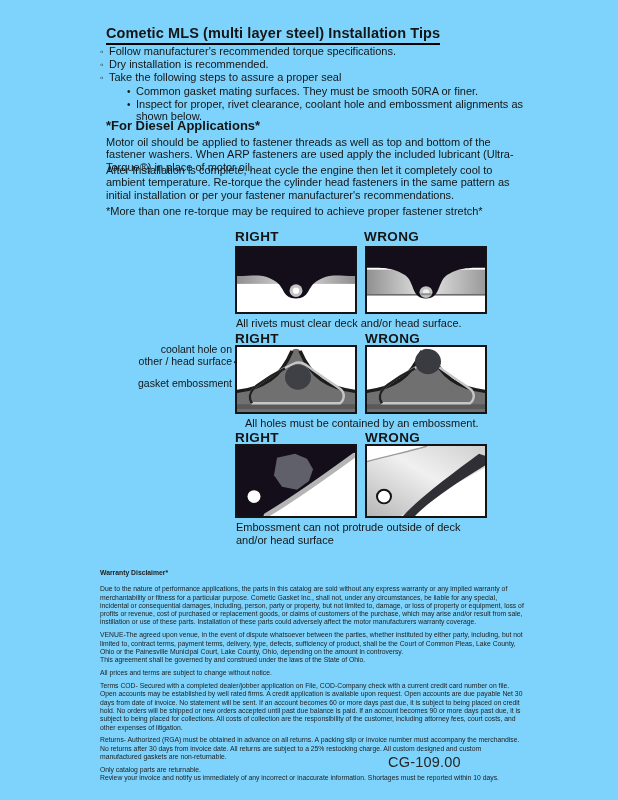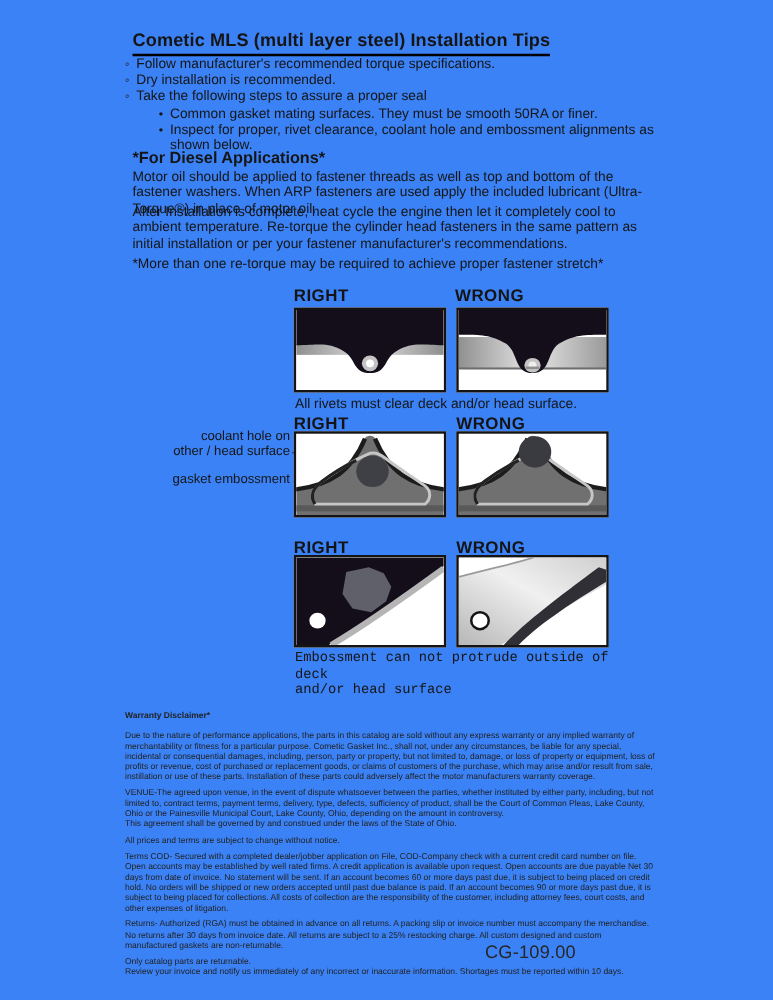--- a/index.html
+++ b/index.html
@@ -1,18 +1,18 @@
 <!DOCTYPE html>
 <html><head>
 <meta charset="utf-8">
 <style>
   html,body{margin:0;padding:0;background:#e8e8e8;}
   #page{
     position:relative;width:618px;height:800px;margin:0 auto;
-    background:#3b82f6;overflow:hidden;
+    background:#7dd3fc;overflow:hidden;
     font-family:"Liberation Sans",sans-serif;color:#151515;
     -webkit-font-smoothing:antialiased;
   }
   .abs{position:absolute;}
   .title{
     left:106px;top:25px;font-size:14.5px;font-weight:bold;
     border-bottom:2px solid #000;padding-bottom:2px;letter-spacing:0.1px;
   }
   .tips{left:100px;top:45px;width:440px;font-size:11px;line-height:12.2px;}
   .tip-row{display:flex;align-items:baseline;}
@@ -145,20 +145,21 @@
       <path d="M0,67 V45 C27,43 44,31 55,4 C56,1 62,1 63,4 C74,31 91,43 118,45 V67 Z" fill="#707070"></path>
       <path d="M-2,46 C27,43 44,31 55,4" stroke="#1c1c1c" stroke-width="3.5" fill="none"></path>
       <path d="M63,4 C74,31 91,43 120,46" stroke="#1c1c1c" stroke-width="3.5" fill="none"></path>
       <rect x="0" y="59" width="118" height="5" fill="#595959"></rect>
       <path d="M15,58 C11,52 13,45 21,39 C33,30 48,21 57,17 C61,15 66,16 71,20 C81,28 95,37 103,43 C108,47 108,54 103,58 Z" stroke="#c6c6c6" stroke-width="2.4" fill="none"></path>
       <path d="M15,58 C11,52 13,45 21,39 C30,32 40,26 48,22" stroke="#222222" stroke-width="2.6" fill="none"></path>
       <circle cx="61" cy="15" r="13" fill="#3a3a41"></circle>
     </svg>
   </div>
 
+  <div class="abs caption" style="left:245px;top:417px;">All holes must be contained by an embossment.</div>
 
   <div class="abs hdr" style="left:235px;top:430px;">RIGHT</div>
   <div class="abs hdr" style="left:365px;top:430px;">WRONG</div>
 
   <div class="abs panel" style="left:235px;top:444px;height:74px;">
     <svg viewBox="0 0 118 72" preserveAspectRatio="none">
       <rect width="118" height="72" fill="#ffffff"></rect>
       <path d="M0,0 H118 V7 C90,28 58,52 26,72 H0 Z" fill="#140e1a"></path>
       <path d="M118,9 C90,30 58,54 28,72" stroke="#b5b5b5" stroke-width="5" fill="none"></path>
       <path d="M40,12 L58,8 L70,13 L76,24 L72,36 L60,45 L45,42 L37,30 Z" fill="#60606a"></path>
@@ -176,21 +177,21 @@
         </linearGradient>
       </defs>
       <rect width="118" height="72" fill="#ffffff"></rect>
       <path d="M0,16 C30,8 48,4 60,0 H118 V22 C88,40 58,56 34,72 H0 Z" fill="url(#gC)"></path>
       <path d="M0,16 C30,8 48,4 60,0" stroke="#9b9b9b" stroke-width="1.4" fill="none"></path>
       <path d="M118,10 L118,20 C86,40 62,57 48,72 L36,72 C54,52 86,28 112,8 Z" fill="#2f2f35"></path>
       <circle cx="17" cy="52" r="7" fill="#ffffff" stroke="#141414" stroke-width="2"></circle>
     </svg>
   </div>
 
-  <div class="abs caption" style="left:236px;top:521px;width:260px;font-family:Liberation Mono, monospace;">
+  <div class="abs caption" style="left:236px;top:521px;width:260px;">
     <div>Embossment can not protrude outside of deck</div>
     <div>and/or head surface</div>
   </div>
 
   <div class="abs fineprint">
     <div class="fp-head">Warranty Disclaimer*</div>
     <p class="gap">Due to the nature of performance applications, the parts in this catalog are sold without any express warranty or any implied warranty of merchantability or fitness for a particular purpose.  Cometic Gasket Inc., shall not, under any circumstances, be liable for any special, incidental or consequential damages, including, person, party or property, but not limited to, damage, or loss of property or equipment, loss of profits or revenue, cost of purchased or replacement goods, or claims of customers of the purchase, which may arise and/or result from sale, instillation or use of these parts.  Installation of these parts could adversely affect the motor manufacturers warranty coverage.</p>
     <p>VENUE-The agreed upon venue, in the event of dispute whatsoever between the parties, whether instituted by either party, including, but not limited to, contract terms, payment terms, delivery, type, defects, sufficiency of product, shall be the Court of Common Pleas, Lake County, Ohio or the Painesville Municipal Court, Lake County, Ohio, depending on the amount in controversy.</p>
     <p class="gap">This agreement shall be governed by and construed under the laws of the State of Ohio.</p>
     <p class="gap">All prices and terms are subject to change without notice.</p>

